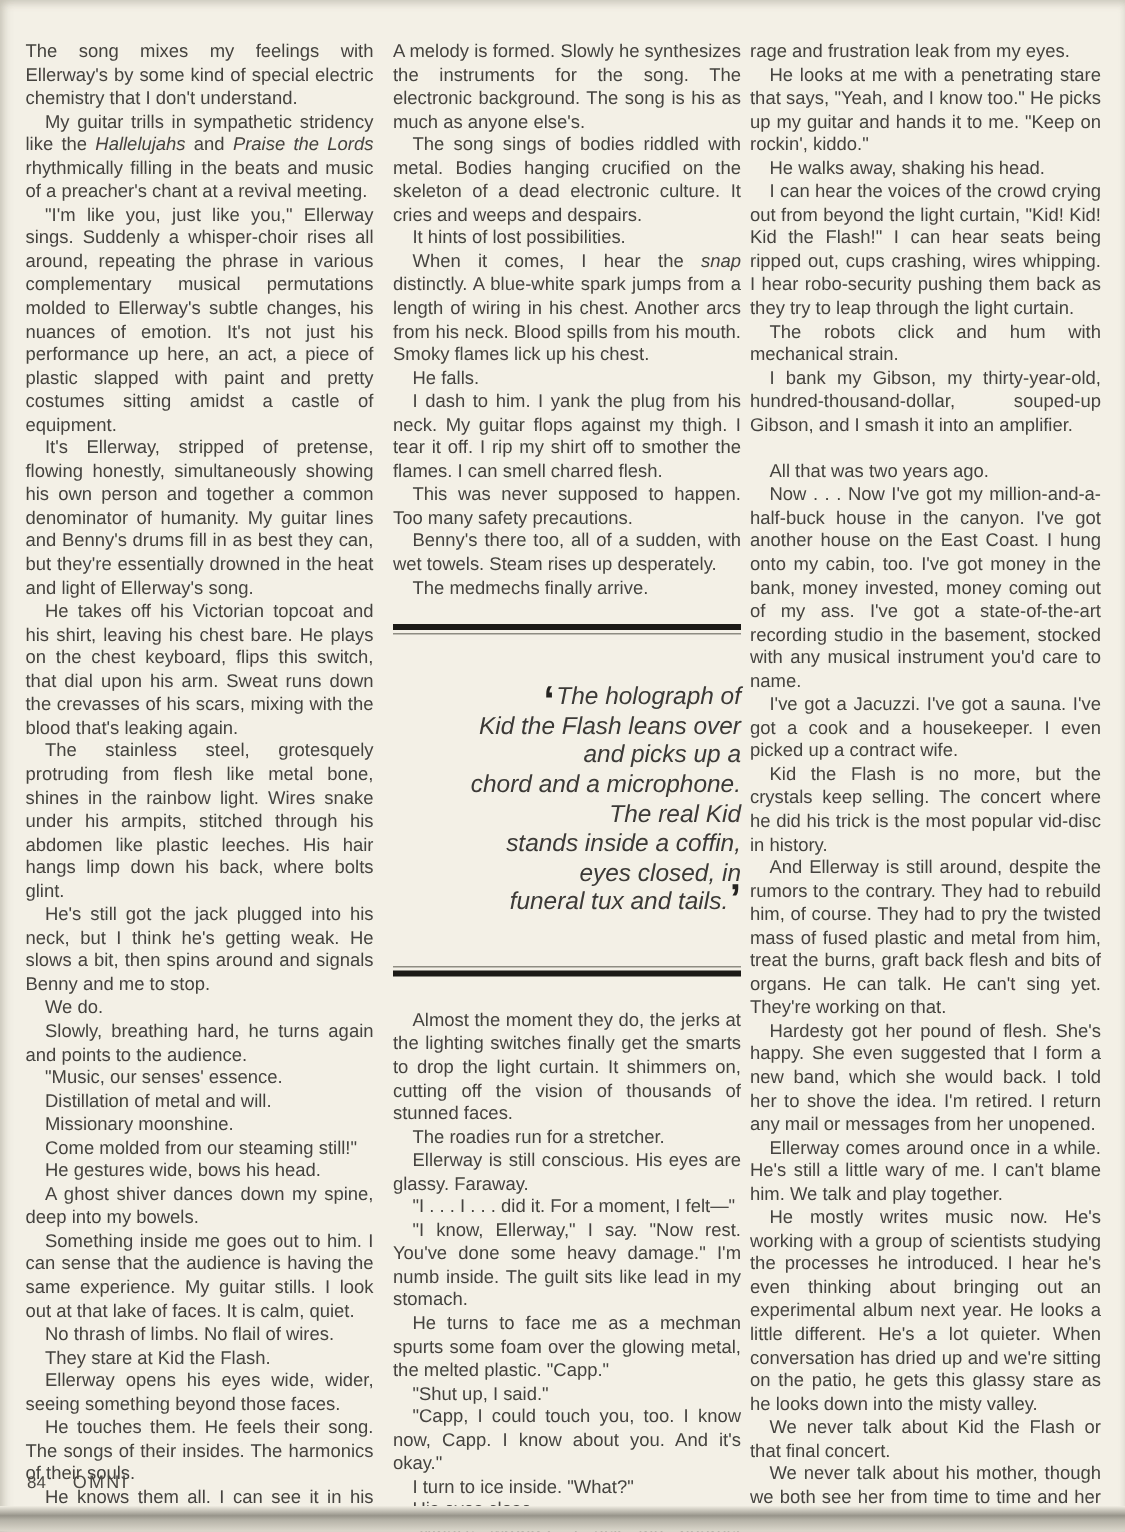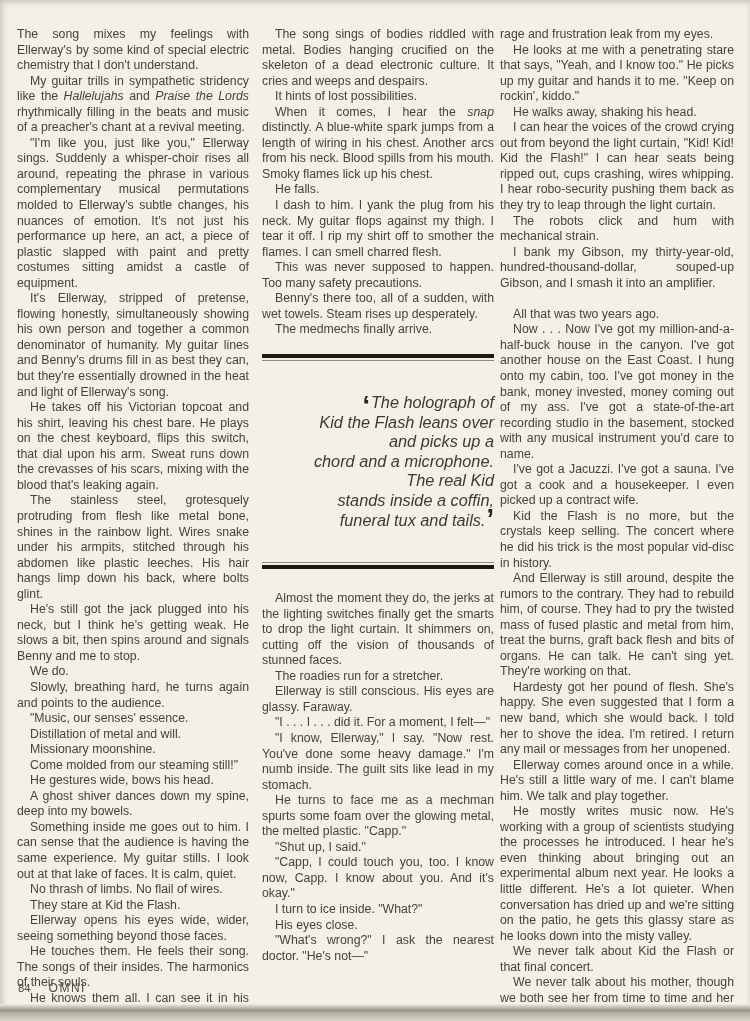--- a/index.html
+++ b/index.html
@@ -64,40 +64,42 @@
       <p class="para"><span>Something inside me goes out to him. I can sense that the audience is having the same experience. My guitar stills. I look out at that lake of faces. It is calm, quiet.</span></p>
       <p class="para"><span>No thrash of limbs. No flail of wires.</span></p>
       <p class="para"><span>They stare at Kid the Flash.</span></p>
       <p class="para"><span>Ellerway opens his eyes wide, wider, seeing something beyond those faces.</span></p>
       <p class="para"><span>He touches them. He feels their song. The songs of their insides. The harmonics of their souls.</span></p>
       <p class="para"><span>He knows them all. I can see it in his expression. I can feel it moving inside me. Recognizing me.</span></p>
     </div>
 
   <div class="col" id="col2">
     <div>
+        <p class="para flush"><span>A melody is formed. Slowly he synthesizes the instruments for the song. The electronic background. The song is his as much as anyone else's.</span></p>
         <p class="para"><span>The song sings of bodies riddled with metal. Bodies hanging crucified on the skeleton of a dead electronic culture. It cries and weeps and despairs.</span></p>
         <p class="para"><span>It hints of lost possibilities.</span></p>
         <p class="para"><span>When it comes, I hear the </span><i>snap</i><span> distinctly. A blue-white spark jumps from a length of wiring in his chest. Another arcs from his neck. Blood spills from his mouth. Smoky flames lick up his chest.</span></p>
         <p class="para"><span>He falls.</span></p>
         <p class="para"><span>I dash to him. I yank the plug from his neck. My guitar flops against my thigh. I tear it off. I rip my shirt off to smother the flames. I can smell charred flesh.</span></p>
         <p class="para"><span>This was never supposed to happen. Too many safety precautions.</span></p>
         <p class="para"><span>Benny's there too, all of a sudden, with wet towels. Steam rises up desperately.</span></p>
         <p class="para"><span>The medmechs finally arrive.</span></p>
       </div>
     <div class="rule">
       <div class="bar"></div>
       <div class="thin"></div>
     </div>
     <div class="pullquote" id="pullquote">
         <div class="pq-line"><span class="qmark open">‘</span>The holograph of</div>
         <div class="pq-line">Kid the Flash leans over</div>
         <div class="pq-line">and picks up a</div>
         <div class="pq-line">chord and a microphone.</div>
         <div class="pq-line">The real Kid</div>
         <div class="pq-line">stands inside a coffin,</div>
+        <div class="pq-line">eyes closed, in</div>
         <div class="pq-line">funeral tux and tails.<span class="qmark close">’</span></div>
       </div>
     <div class="rule flip">
       <div class="thin"></div>
       <div class="bar"></div>
     </div>
     <div class="col2-bottom">
         <p class="para"><span>Almost the moment they do, the jerks at the lighting switches finally get the smarts to drop the light curtain. It shimmers on, cutting off the vision of thousands of stunned faces.</span></p>
         <p class="para"><span>The roadies run for a stretcher.</span></p>
         <p class="para"><span>Ellerway is still conscious. His eyes are glassy. Faraway.</span></p>

